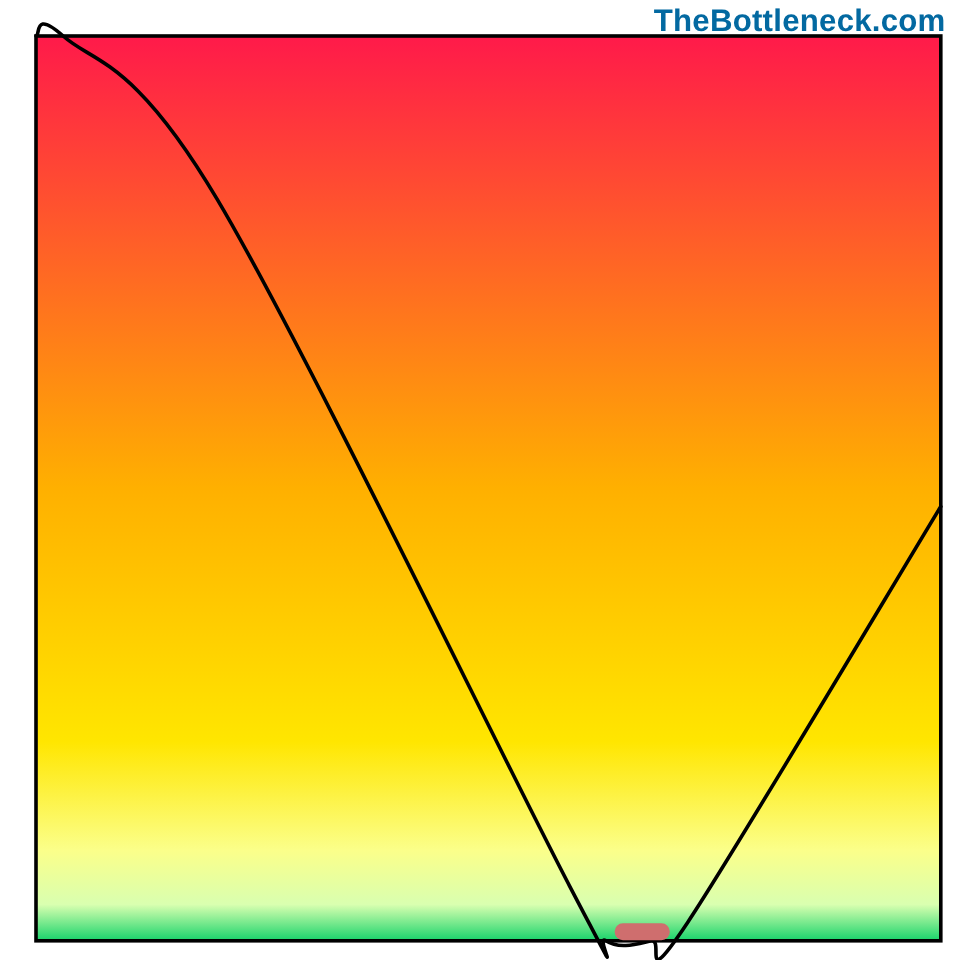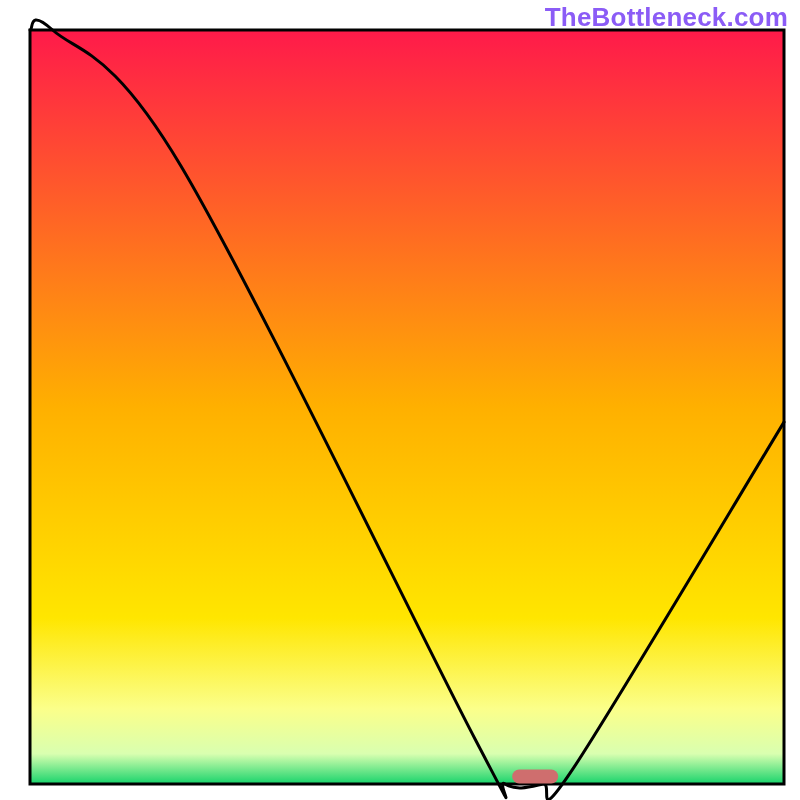--- a/index.html
+++ b/index.html
@@ -15,21 +15,21 @@
     width: 800px;
     height: 800px;
   }
   .watermark {
     position: absolute;
     top: 2px;
     right: 12px;
     font-family: Arial, Helvetica, sans-serif;
     font-size: 26px;
     font-weight: 600;
-    color: #8b5cf6;
+    color: #0369a1;
     z-index: 10;
     letter-spacing: 0.2px;
   }
   svg {
     display: block;
   }
 </style>
 </head>
 <body>
 

